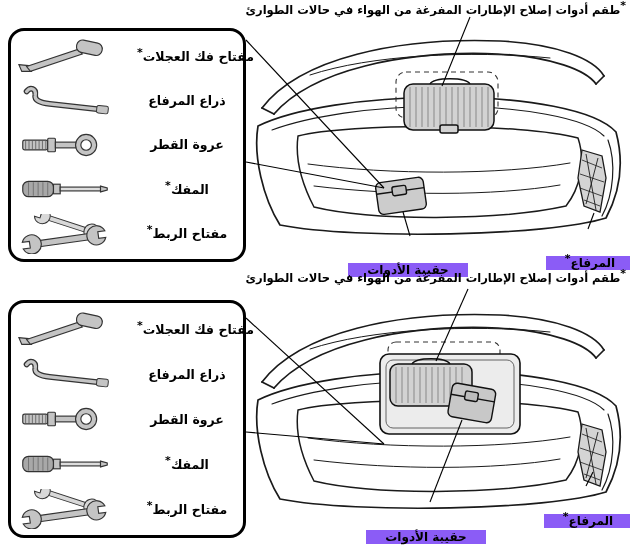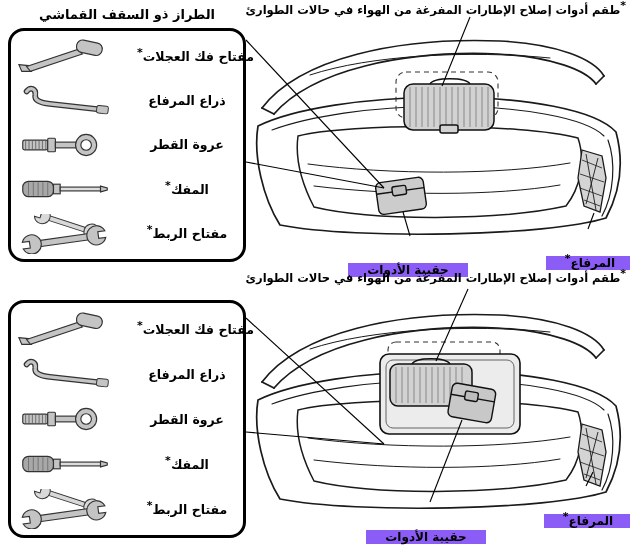--- a/index.html
+++ b/index.html
@@ -126,21 +126,20 @@
         <rect x="200" y="84" width="44" height="34" rx="5" fill="#c8c8c8"></rect>
         <path d="M200,96 L244,96" fill="none"></path>
         <rect x="214" y="90" width="13" height="9" rx="2" fill="#bdbdbd"></rect>
       </g>
     </symbol>
   </defs>
 </svg>
 
 <div id="page">
 
-  <div class="section-title" style="left:8px;top:7px;width:238px;">الطراز ذو السقف القماشي</div>
 
   <div class="toolbox" style="left:8px;top:28px;width:238px;height:234px;">
     <div class="tool-row">
       <svg class="tool-icon">
           <use href="#sym-lug-wrench"></use>
         </svg>
       <div class="tool-label"><span>مفتاح فك العجلات</span><sup class="star">*</sup></div>
     </div>
     <div class="tool-row">
       <svg class="tool-icon">

